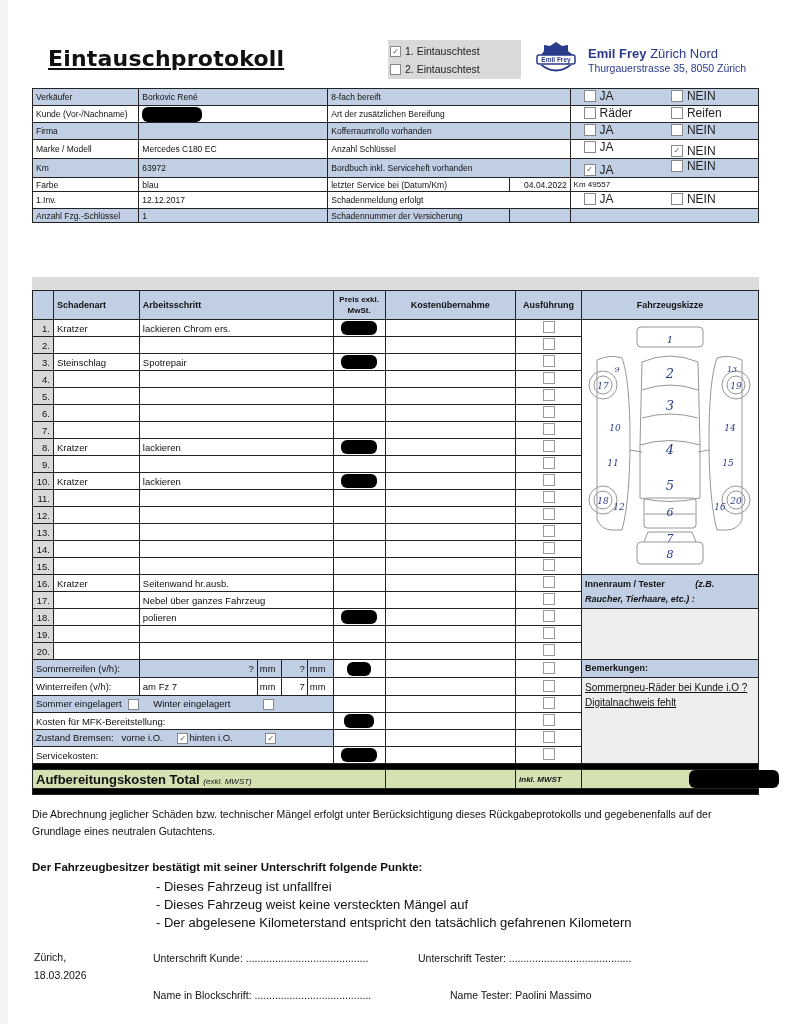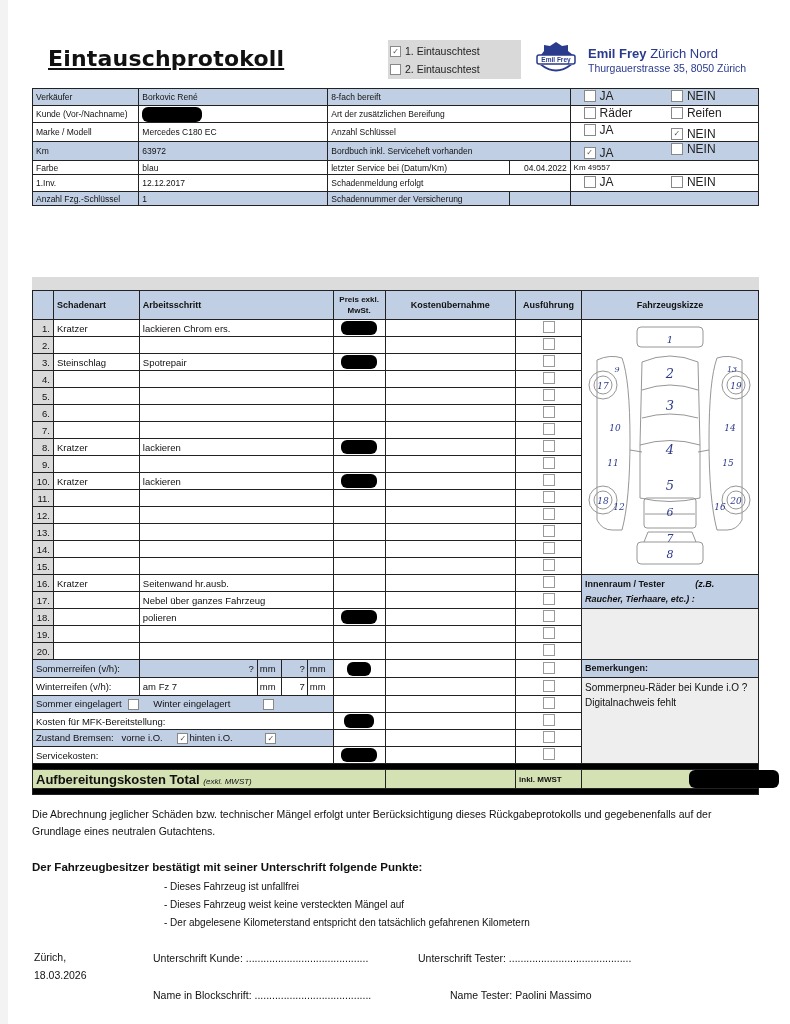--- a/index.html
+++ b/index.html
@@ -31,29 +31,29 @@
   .dmg td, .dmg th { border: 1px solid #222; height: 17px; padding: 0 3px; white-space: nowrap; }
   .dmg th { background: #c1cfe4; font-size: 9px; height: 29px; font-weight: bold; }
   .dmg td.num { background: #d9d9d9; text-align: right; padding-right: 3px; }
   .dmg td.cbcell { text-align: center; }
   .dmg td.cbcell .cb { margin: 0; width: 12px; height: 12px; border-color: #999; }
   .redact { display: inline-block; background: #000; border-radius: 6px; height: 14px; width: 36px; vertical-align: middle; }
   .sketch-head { background: #c1cfe4; text-align: center; }
   .sketch { background: #fff; vertical-align: top; padding: 0 !important; }
   .side-head { background: #c1cfe4; font-weight: bold; font-size: 9px; white-space: normal !important; line-height: 15px; }
   .side-head i { font-weight: bold; font-style: italic; }
-  .side-body { background: #eeeeee; vertical-align: top; white-space: normal !important; font-size: 10px; line-height: 15px; padding-top: 2px !important; }
+  .side-body { background: #eeeeee; vertical-align: top; white-space: normal !important; font-size: 10px; line-height: 15px; padding-top: 2px !important; text-decoration: underline; }
 
   .total { background: #d4e2b3; font-size: 13px; font-weight: bold; }
   .total i { font-size: 8px; font-weight: normal; font-style: italic; }
   .blackbar td { background: #000; height: 6px !important; }
 
   .disclaimer { left: 24px; top: 806px; width: 700px; font-size: 10.5px; line-height: 17px; }
   .confirm { left: 24px; top: 861px; font-size: 11.5px; font-weight: bold; }
-  .bullets { left: 156px; top: 878px; font-size: 10px; line-height: 18px; }
+  .bullets { left: 148px; top: 878px; font-size: 13px; line-height: 18px; }
   .sig { font-size: 10.5px; }
 </style>
 </head>
 <body>
 
 <div class="page">
 
   <div class="abs title">Eintauschprotokoll</div>
 
   <div class="abs testbox">
@@ -105,20 +105,35 @@
           <td><span class="redact" style="width:60px;height:15px"></span></td>
           <td colspan="2"><span>Art der zusätzlichen Bereifung</span></td>
         <td class="chk">
           <span class="chkwrap" style="margin-left:10px">
               <span class="cb"></span>
               <span>Räder</span>
             </span>
           <span class="chkwrap">
               <span class="cb"></span>
               <span>Reifen</span>
+            </span>
+        </td>
+        </tr>
+        <tr class="blue">
+          <td>Firma</td>
+          <td></td>
+          <td colspan="2"><span>Kofferraumrollo vorhanden</span></td>
+        <td class="chk">
+          <span class="chkwrap" style="margin-left:10px">
+              <span class="cb"></span>
+              <span>JA</span>
+            </span>
+          <span class="chkwrap">
+              <span class="cb"></span>
+              <span>NEIN</span>
             </span>
         </td>
         </tr>
         <tr class="white">
           <td>Marke / Modell</td>
           <td>Mercedes C180 EC</td>
           <td colspan="2"><span>Anzahl Schlüssel</span></td>
         <td class="chk">
           <span class="chkwrap" style="margin-left:10px">
               <span class="cb"></span>
@@ -463,21 +478,21 @@
       <td style="text-align:center"><span class="redact" style="width:36px"></span></td>
       <td></td>
           <td class="cbcell"><span class="cb"></span></td>
         </tr>
         <tr class="blackbar">
           <td colspan="7"></td>
         </tr>
         <tr>
       <td colspan="4" class="total" style="height:18px"><span>Aufbereitungskosten Total</span> <i>(exkl. MWST)</i></td>
       <td class="total"></td>
-      <td class="total" style="font-size:8px;">inkl. MWST</td>
+      <td class="total" style="font-size:8px;font-style:italic">inkl. MWST</td>
       <td class="total" style="text-align:right"><span class="redact" style="width:90px;height:18px;margin-right:-24px"></span></td>
         </tr>
         <tr class="blackbar">
           <td colspan="7"></td>
         </tr>
       </tbody>
   </table>
 
   <div class="abs disclaimer">Die Abrechnung jeglicher Schäden bzw. technischer Mängel erfolgt unter Berücksichtigung dieses Rückgabeprotokolls und gegebenenfalls auf der Grundlage eines neutralen Gutachtens.</div>
   <div class="abs confirm">Der Fahrzeugbesitzer bestätigt mit seiner Unterschrift folgende Punkte:</div>

